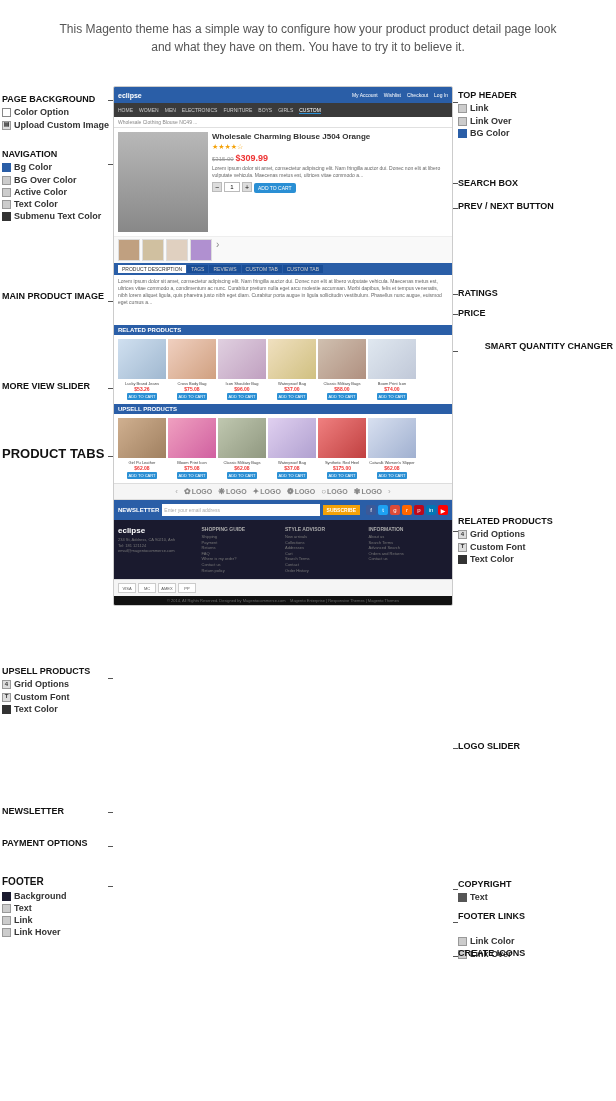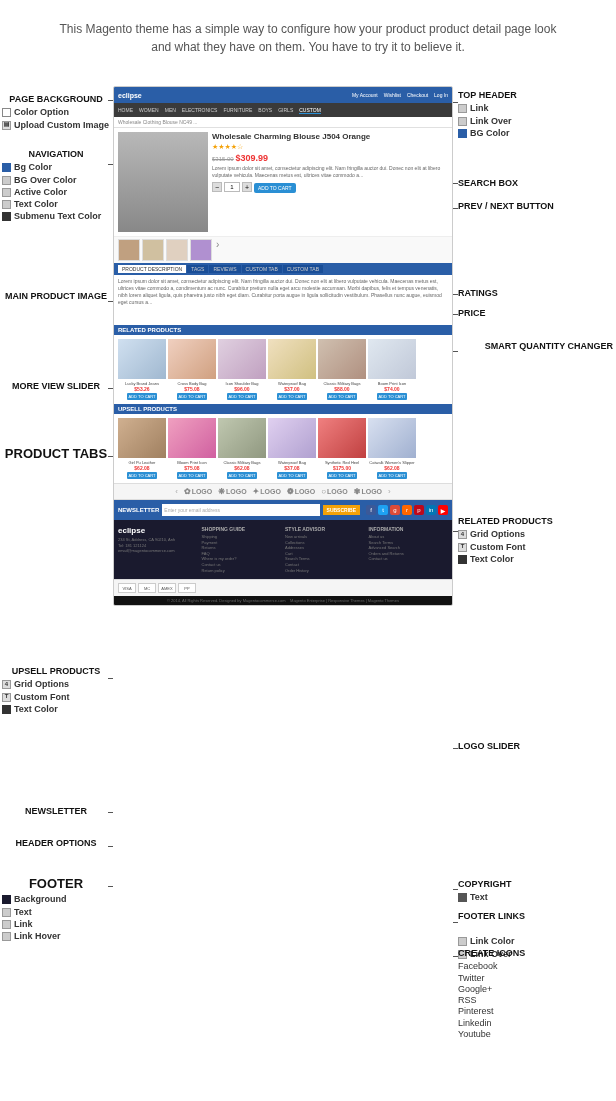--- a/index.html
+++ b/index.html
@@ -330,21 +330,21 @@
     }
 
     
     .lbl {
       position: absolute;
       font-size: 9px;
       font-weight: 700;
       color: #111;
       line-height: 1.25;
     }
-    .lbl.left { text-align: center; right: 0; }
+    .lbl.left { text-align: left; right: 0; }
     .lbl.right { text-align: left; left: 0; }
   </style>
 </head>
 <body>
 
 <div class="outer">
 
   <div style="width:616px; padding:20px 20px 10px; text-align:center;">
     <div class="subtitle">This Magento theme has a simple way to configure how your product product detail page look and what they have on them. You have to try it to believe it.</div>
   </div>
@@ -642,25 +642,25 @@
           <span>Text Color</span>
         </div>
       </div>
     </div>
 
     <div class="lbl left" style="top:720px; right:506px; width:108px;">
       <div style="font-weight:700;font-size:9px;">NEWSLETTER</div>
     </div>
 
     <div class="lbl left" style="top:752px; right:506px; width:108px;">
-      <div style="font-weight:700;font-size:9px;">HEADER OPTIONS</div>
+      <div style="font-weight:700;font-size:9px;">PAYMENT OPTIONS</div>
     </div>
 
     <div class="lbl left" style="top:790px; right:506px; width:108px;">
-      <div style="font-weight:700;font-size:13px;">FOOTER</div>
+      <div style="font-weight:700;font-size:10px;">FOOTER</div>
       <div style="margin-top:2px;">
         <div class="option-row">
           <span class="cb" style="background:#1a1a2e;border-color:#1a1a2e;"></span>
           <span>Background</span>
         </div>
         <div class="option-row">
           <span class="cb gray"></span>
           <span>Text</span>
         </div>
         <div class="option-row">
@@ -753,29 +753,20 @@
         </div>
         <div class="option-row">
           <span class="cb gray"></span>
           <span>Link Over</span>
         </div>
       </div>
     </div>
 
     <div class="lbl right" style="top:862px; left:458px; width:155px;">
       <div style="font-weight:700;font-size:9px;">CREATE ICONS</div>
-      <div style="margin-top:2px; font-size:9px; font-weight:400; color:#333;">
-        <div>Facebook</div>
-        <div>Twitter</div>
-        <div>Google+</div>
-        <div>RSS</div>
-        <div>Pinterest</div>
-        <div>Linkedin</div>
-        <div>Youtube</div>
-      </div>
     </div>
 
     <div style="position:absolute;top:14px;left:108px;width:5px;border-top:1px solid #555;"></div>
     <div style="position:absolute;top:78px;left:108px;width:5px;border-top:1px solid #555;"></div>
     <div style="position:absolute;top:215px;left:108px;width:5px;border-top:1px solid #555;"></div>
     <div style="position:absolute;top:302px;left:108px;width:5px;border-top:1px solid #555;"></div>
     <div style="position:absolute;top:370px;left:108px;width:5px;border-top:1px solid #555;"></div>
     <div style="position:absolute;top:592px;left:108px;width:5px;border-top:1px solid #555;"></div>
     <div style="position:absolute;top:726px;left:108px;width:5px;border-top:1px solid #555;"></div>
     <div style="position:absolute;top:760px;left:108px;width:5px;border-top:1px solid #555;"></div>

